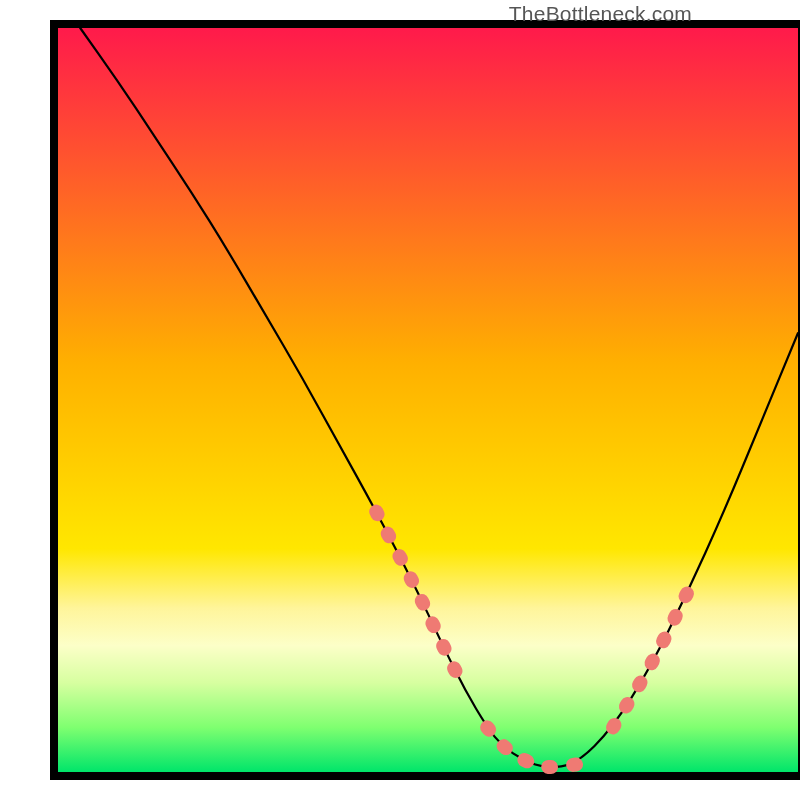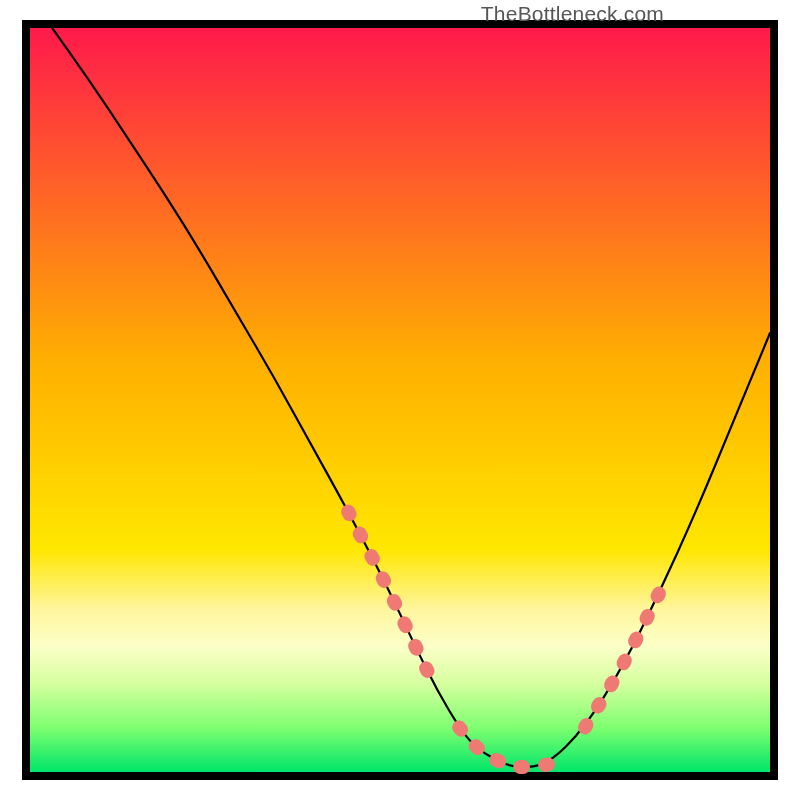--- a/index.html
+++ b/index.html
@@ -8,20 +8,21 @@
     width: 800px;
     height: 800px;
     overflow: hidden;
     background: #ffffff;
     font-family: Arial, Helvetica, sans-serif;
   }
   .canvas {
     position: relative;
     width: 676px;
     height: 800px;
+    padding-left: 28px;
   }
   .watermark {
     position: absolute;
     top: 2px;
     right: 12px;
     color: #565656;
     font-size: 21px;
     font-weight: 400;
     letter-spacing: 0.2px;
   }

